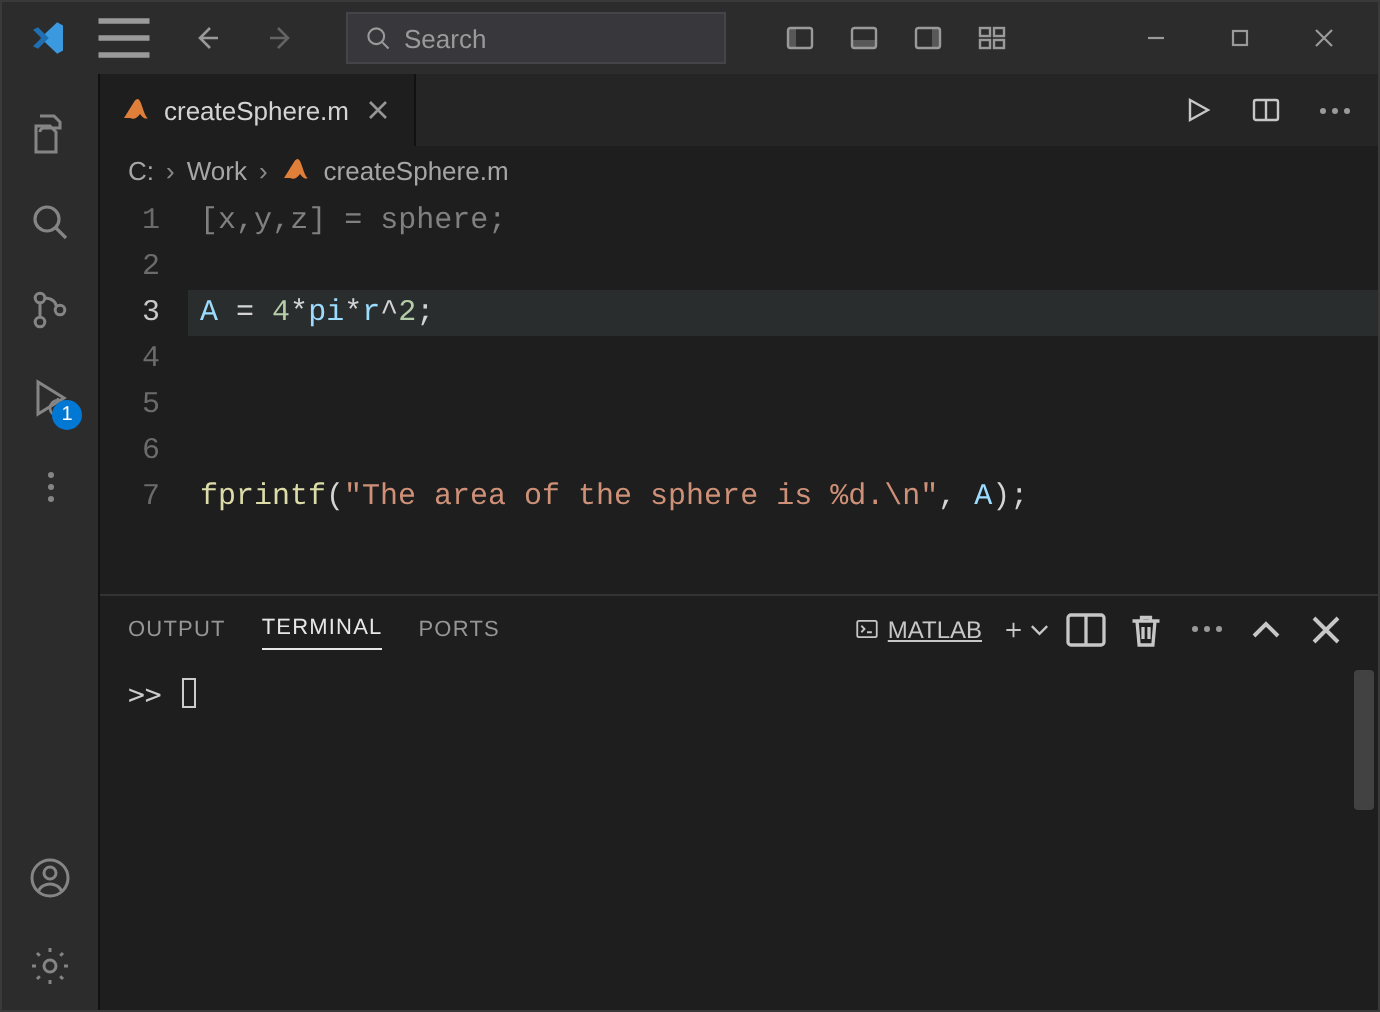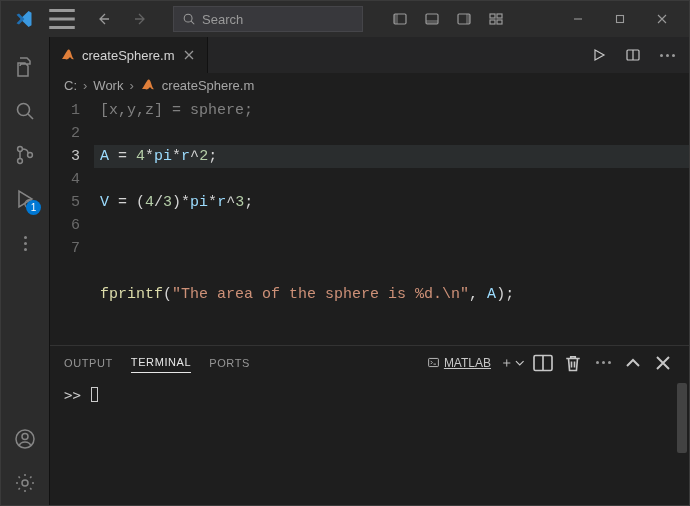--- a/index.html
+++ b/index.html
@@ -142,21 +142,21 @@
   .cl.hl { background:#2a2d2e; }
   .tok-var { color:#9cdcfe; }
   .tok-op  { color:#d4d4d4; }
   .tok-num { color:#b5cea8; }
   .tok-fn  { color:#dcdcaa; }
   .tok-str { color:#ce9178; }
   .tok-punc{ color:#d4d4d4; }
   .tok-dim { color:#808080; }
   
   .panel {
-    height: 160px;
+    height: 208px;
     border-top:1px solid #333;
     background:#1e1e1e;
     display:flex; flex-direction:column;
   }
   .panel-header {
     height:33px;
     display:flex; align-items:center;
     padding:0 14px;
     gap:18px;
   }
@@ -400,21 +400,20 @@
           <div>1</div>
           <div>2</div>
           <div class="cur">3</div>
           <div>4</div>
           <div>5</div>
           <div>6</div>
           <div>7</div>
         </div>
       <div class="code-lines" id="code"><span class="cl"><span class="tok-dim">[</span><span class="tok-dim">x</span><span class="tok-dim">,</span><span class="tok-dim">y</span><span class="tok-dim">,</span><span class="tok-dim">z</span><span class="tok-dim">] = sphere;</span></span>
 <span class="cl hl"><span class="tok-var">A</span><span class="tok-op"> = </span><span class="tok-num">4</span><span class="tok-op">*</span><span class="tok-var">pi</span><span class="tok-op">*</span><span class="tok-var">r</span><span class="tok-op">^</span><span class="tok-num">2</span><span class="tok-punc">;</span></span>
-<span class="cl"><span class="tok-var">V</span><span class="tok-op"> = (</span><span class="tok-num">4</span><span class="tok-op">/</span><span class="tok-num">3</span><span class="tok-op">)*</span><span class="tok-var">pi</span><span class="tok-op">*</span><span class="tok-var">r</span><span class="tok-op">^</span><span class="tok-num">3</span><span class="tok-punc">;</span></span>
 <span class="cl">&nbsp;</span>
 <span class="cl"><span class="tok-fn">fprintf</span><span class="tok-punc">(</span><span class="tok-str">"The area of the sphere is %d.\n"</span><span class="tok-punc">, </span><span class="tok-var">A</span><span class="tok-punc">);</span></span>
 
 </div>
     </div>
 
     <div class="panel">
       <div class="panel-header">
         <span class="ptab">OUTPUT</span>
         <span class="ptab active">TERMINAL</span>

